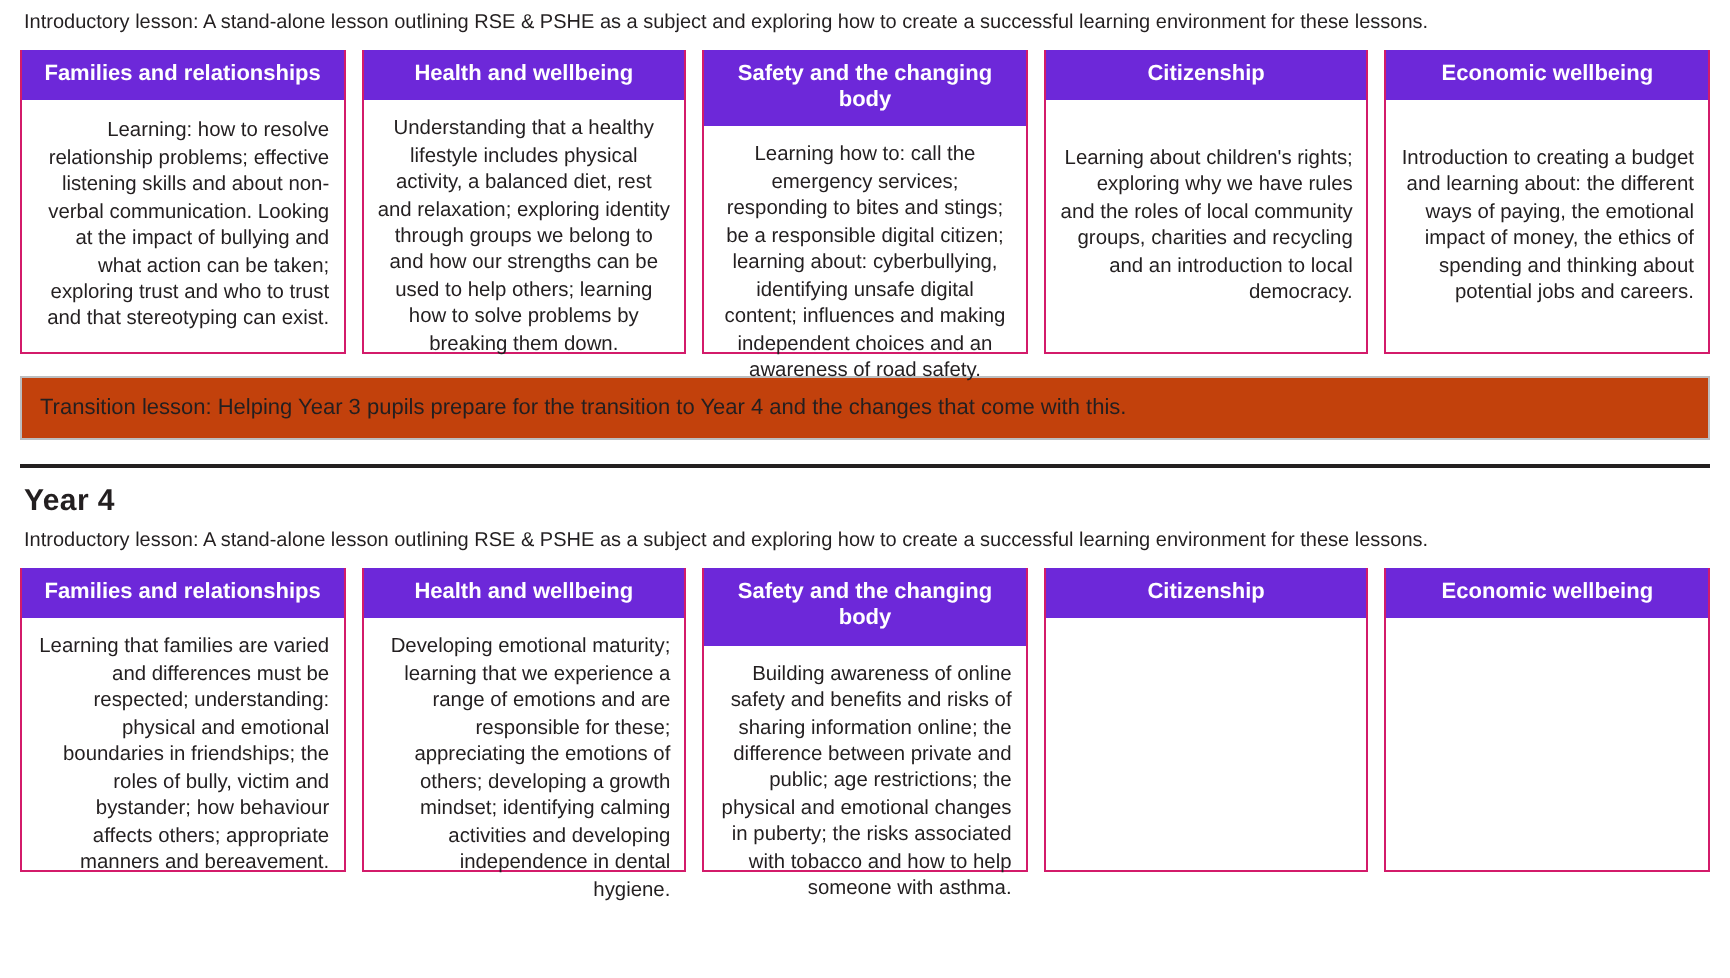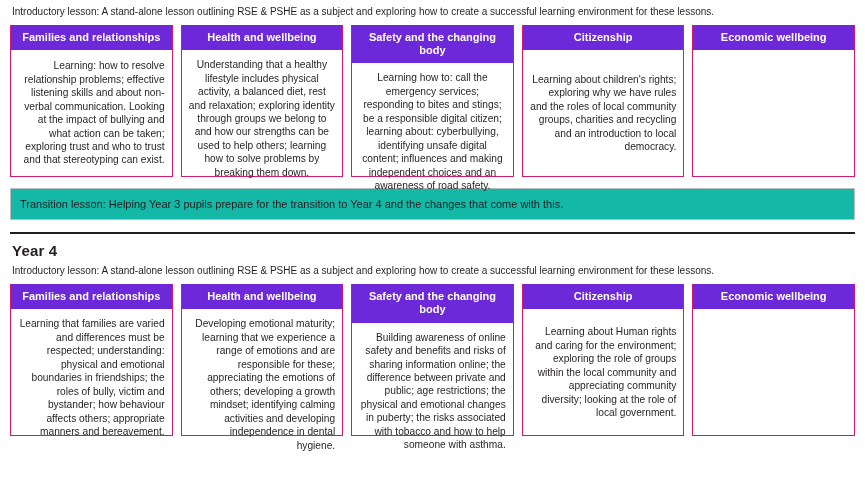--- a/index.html
+++ b/index.html
@@ -73,21 +73,21 @@
     align-items: center;
     text-align: right;
   }
   .card-body span {
     display: block;
     width: 100%;
   }
   .transition-box {
     margin: 11px 2px 0 2px;
     border: 1px solid #bcbec0;
-    background: #14b8a6;
+    background: #c2410c;
     font-size: 11px;
     color: #231f20;
     padding: 8px 9px;
     line-height: 1.3;
   }
   .divider {
     margin: 12px 2px 0 2px;
     border-top: 2px solid #231f20;
   }
   .row1 .card { height: 152px; }
@@ -121,20 +121,23 @@
         </div>
       </div>
       <div class="card">
         <div class="card-header">Citizenship</div>
         <div class="card-body mid">
           <span>Learning about children's rights; exploring why we have rules and the roles of local community groups, charities and recycling and an introduction to local democracy.</span>
         </div>
       </div>
       <div class="card">
         <div class="card-header">Economic wellbeing</div>
+        <div class="card-body mid">
+          <span>Introduction to creating a budget and learning about: the different ways of paying, the emotional impact of money, the ethics of spending and thinking about potential jobs and careers.</span>
+        </div>
       </div>
     </div>
 
     <div class="transition-box">
       <span>Transition lesson: Helping Year 3 pupils prepare for the transition to Year 4 and the changes that come with this.</span>
     </div>
   </div>
 
   <div class="divider"></div>
 
@@ -156,23 +159,20 @@
         </div>
       </div>
       <div class="card">
         <div class="card-header">Safety and the changing body</div>
         <div class="card-body mid">
           <span>Building awareness of online safety and benefits and risks of sharing information online; the difference between private and public; age restrictions; the physical and emotional changes in puberty; the risks associated with tobacco and how to help someone with asthma.</span>
         </div>
       </div>
       <div class="card">
         <div class="card-header">Citizenship</div>
-        <div class="card-body mid">
-          <span>Learning about Human rights and caring for the environment; exploring the role of groups within the local community and appreciating community diversity; looking at the role of local government.</span>
-        </div>
       </div>
       <div class="card">
         <div class="card-header">Economic wellbeing</div>
       </div>
     </div>
   </div>
 
 </div>
 
 </body></html>

